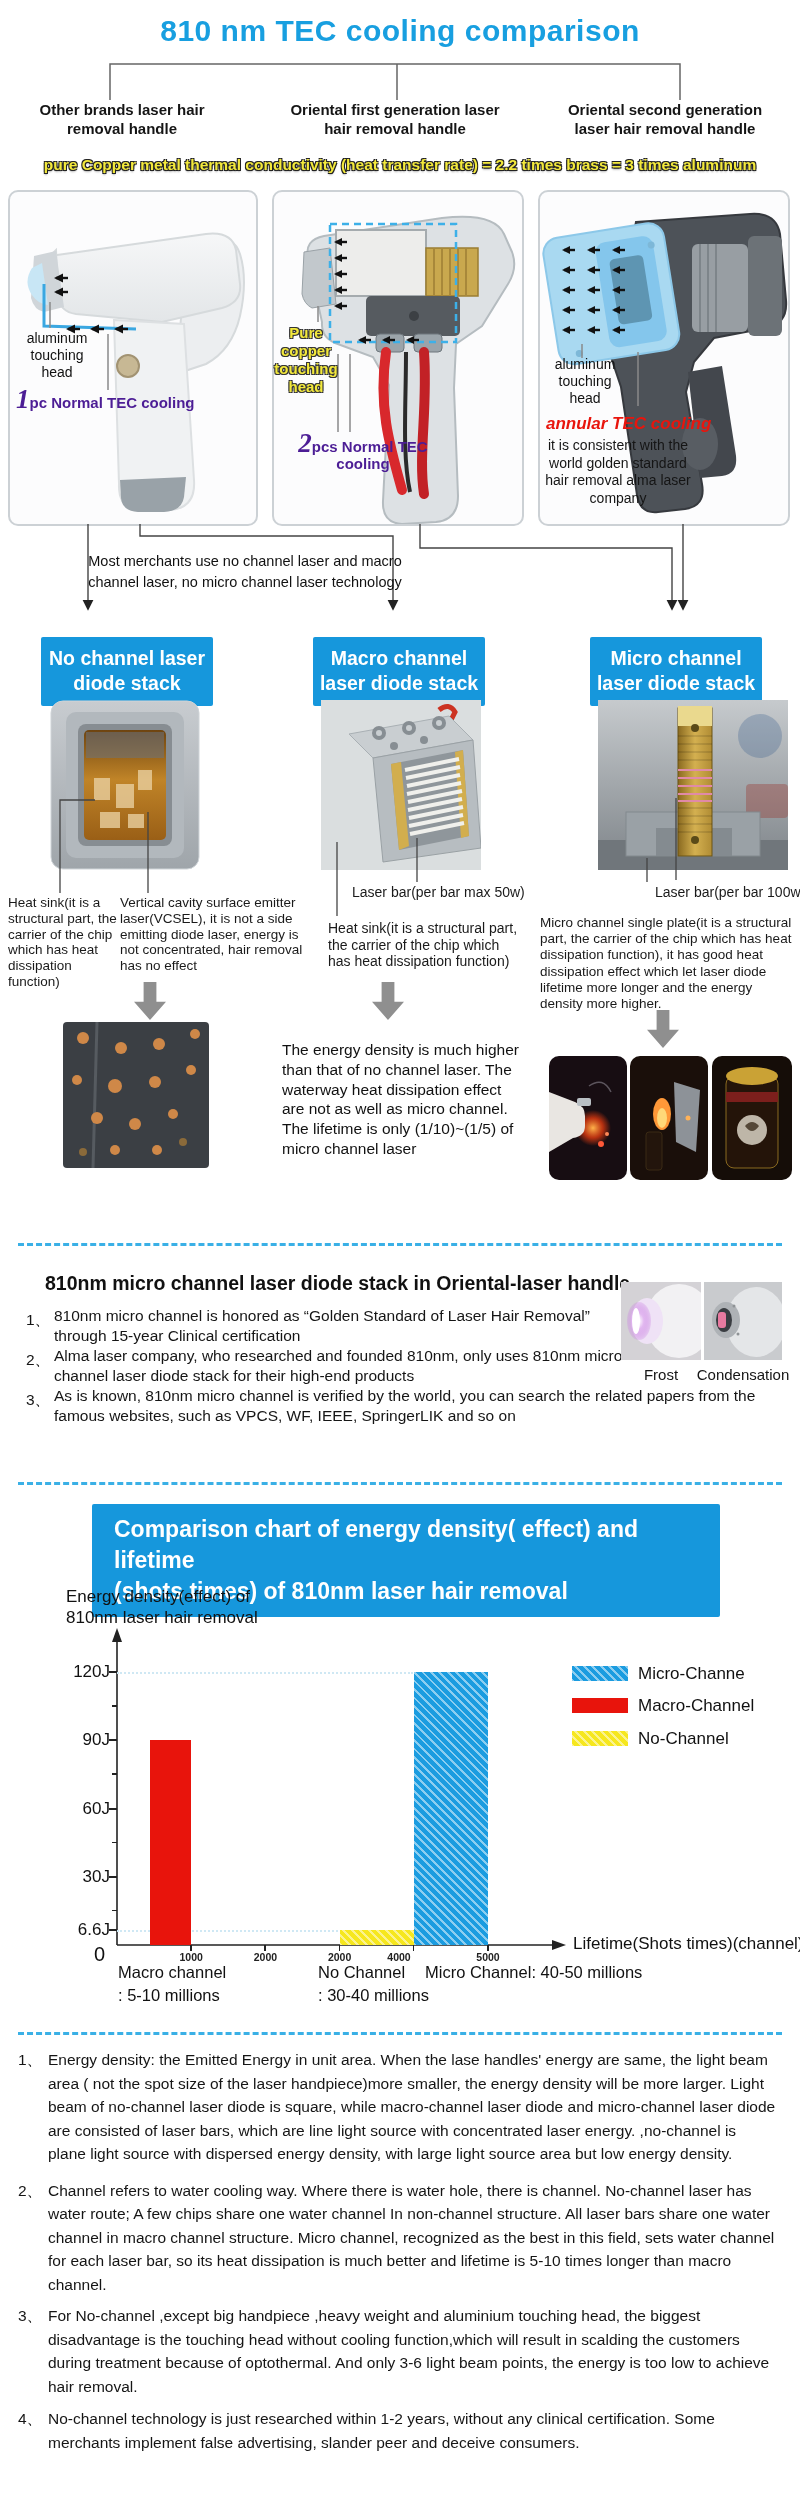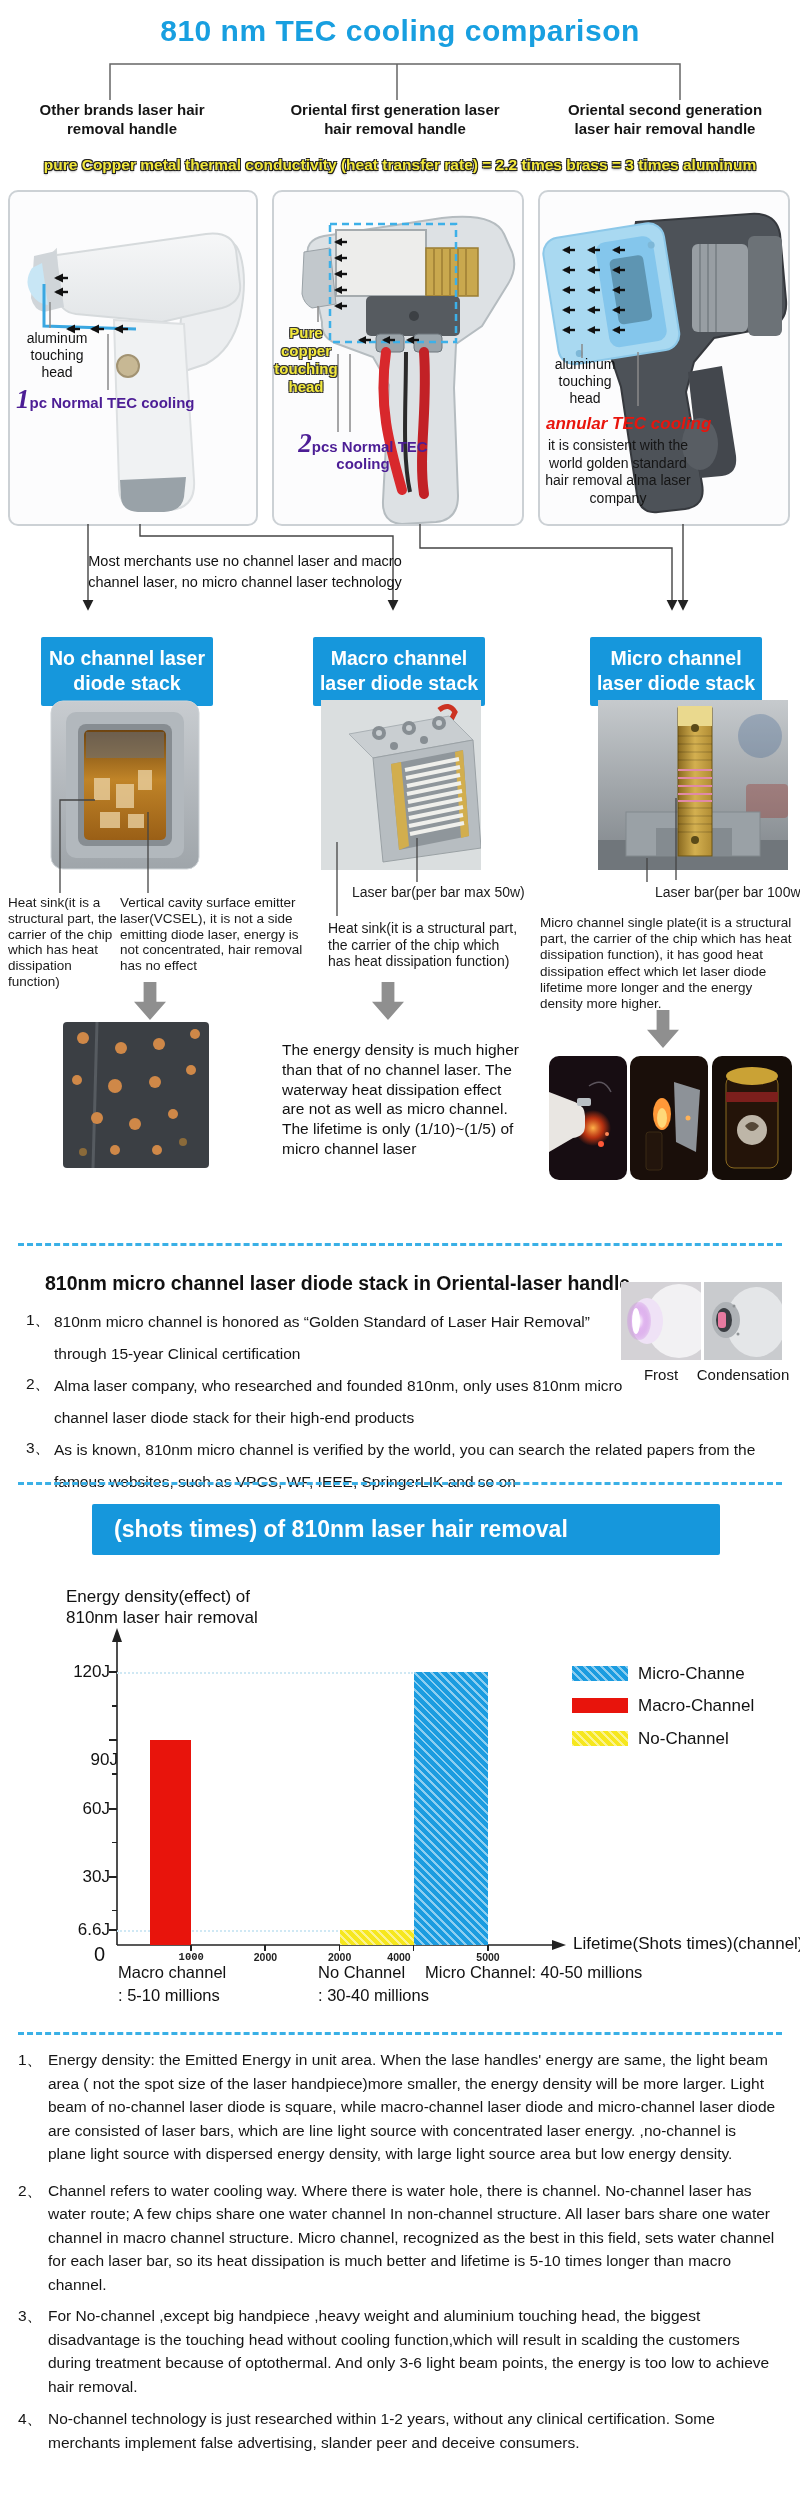--- a/index.html
+++ b/index.html
@@ -34,21 +34,21 @@
   .result-text{position:absolute;font-size:15.5px;line-height:19.8px;color:#111}
 
   .block-arrow{position:absolute;width:32px;height:38px;background:#8f8f8f;
     clip-path:polygon(30% 0,70% 0,70% 52%,100% 52%,50% 100%,0 52%,30% 52%)}
 
   .divider{position:absolute;left:18px;width:764px;border-top:3px dashed #3ab0e6}
 
   #cert-heading{left:45px;top:1272px;font-size:19.5px;font-weight:bold;color:#111}
   .cert-item{display:flex;align-items:flex-start}
   .cert-num{flex:0 0 28px;font-size:15.5px;line-height:27px;color:#151515}
-  .cert-text{font-size:15.5px;line-height:32px;color:#151515}
+  .cert-text{font-size:15.5px;line-height:20px;color:#151515}
   .photo-caption{position:absolute;font-size:15px;color:#151515;text-align:center}
 
   #banner{left:92px;top:1504px;width:628px;background:#1697dc;color:#fff;font-size:23px;font-weight:bold;
     line-height:31px;padding:10px 0 10px 22px;border-radius:2px}
 
   #ylabel{left:66px;top:1586px;width:205px;font-size:17px;line-height:21px;color:#111}
   #xlabel{left:573px;top:1934px;font-size:17px;color:#111;white-space:nowrap}
   #origin-label{left:94px;top:1943px;font-size:20px;color:#111}
 
   .grid{position:absolute;height:0;border-top:2px dotted #cfe8f4}
@@ -444,53 +444,54 @@
     <rect x="14" y="30" width="8" height="16" rx="3" fill="#e87aa0"></rect>
     <circle cx="30" cy="24" r="1.5" fill="#8f9396"></circle>
       <circle cx="34" cy="52" r="1.5" fill="#8f9396"></circle>
   </svg>
   <div class="photo-caption" style="left:611px;top:1366px;width:100px">Frost</div>
   <div class="photo-caption" style="left:689px;top:1366px;width:108px">Condensation</div>
 
   <div class="divider" style="top:1482px"></div>
 
   <div class="abs" id="banner">
+    <div>Comparison chart of energy density( effect) and lifetime</div>
     <div>(shots times) of 810nm laser hair removal</div>
   </div>
 
   <div class="abs" id="ylabel">Energy density(effect) of 810nm laser hair removal</div>
   <svg class="abs" style="left:0;top:1600px" width="800" height="400">
     <g stroke="#222" stroke-width="1.6" fill="none">
       <line x1="117" y1="40" x2="117" y2="345"></line>
       <line x1="117" y1="345" x2="556" y2="345"></line>
     </g>
     <polygon points="117,28 112,42 122,42" fill="#222"></polygon>
     <polygon points="566,345 552,340 552,350" fill="#222"></polygon>
   </svg>
   <div class="abs" id="origin-label">0</div>
   <div class="abs" id="xlabel">Lifetime(Shots times)(channel)</div>
   <div class="abs" id="chart-layer" style="left:0;top:0;width:800px;height:2506px;pointer-events:none">
       <div class="grid" style="left: 117px; top: 1672px; width: 296px;"></div>
       <div class="grid" style="left: 117px; top: 1929.98px; width: 296px;"></div>
       <div class="ytick-label" style="left: 40px; top: 1662px;">120J</div>
       <div class="tick-h" style="left: 109px; top: 1671px;"></div>
-      <div class="ytick-label" style="left: 48px; top: 1730.25px; margin-top: 20px;">90J</div>
+      <div class="ytick-label" style="left: 40px; top: 1730.25px;">90J</div>
       <div class="tick-h" style="left: 109px; top: 1739.25px;"></div>
       <div class="ytick-label" style="left: 40px; top: 1798.5px;">60J</div>
       <div class="tick-h" style="left: 109px; top: 1807.5px;"></div>
       <div class="ytick-label" style="left: 40px; top: 1866.75px;">30J</div>
       <div class="tick-h" style="left: 109px; top: 1875.75px;"></div>
       <div class="ytick-label" style="left: 40px; top: 1919.98px;">6.6J</div>
       <div class="tick-h" style="left: 109px; top: 1928.98px;"></div>
       <div class="tick-h minor" style="left: 112px; top: 1909.88px;"></div>
       <div class="tick-h minor" style="left: 112px; top: 1841.62px;"></div>
       <div class="tick-h minor" style="left: 112px; top: 1773.38px;"></div>
       <div class="tick-h minor" style="left: 112px; top: 1705.12px;"></div>
       <div class="tick-v" style="left: 190.2px; top: 1945px;"></div>
-      <div class="xtick-label" style="left: 169.2px; top: 1951px; font-family: Liberation Mono, monospace;">1000</div>
+      <div class="xtick-label" style="left: 169.2px; top: 1951px;">1000</div>
       <div class="tick-v" style="left: 264.4px; top: 1945px;"></div>
       <div class="xtick-label" style="left: 243.4px; top: 1951px;">2000</div>
       <div class="tick-v" style="left: 338.6px; top: 1945px;"></div>
       <div class="xtick-label" style="left: 317.6px; top: 1951px;">2000</div>
       <div class="tick-v" style="left: 412.8px; top: 1945px;"></div>
       <div class="xtick-label" style="left: 377px; top: 1951px;">4000</div>
       <div class="tick-v" style="left: 487px; top: 1945px;"></div>
       <div class="xtick-label" style="left: 466px; top: 1951px;">5000</div>
       <div class="bar hatch" style="left: 413.8px; top: 1672px; width: 74.2px; height: 273px; --c: #1b9ce0;"></div>
       <div class="bar" style="left: 150.39px; top: 1740.25px; width: 40.81px; height: 204.75px; --c: #e8140c;"></div>

